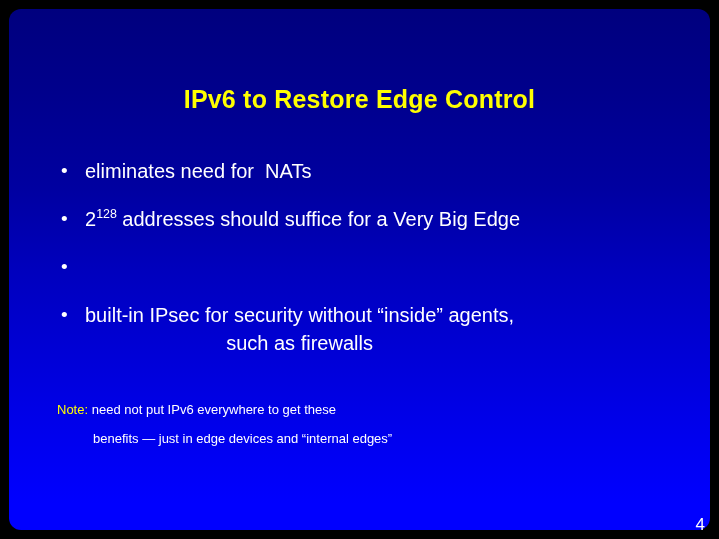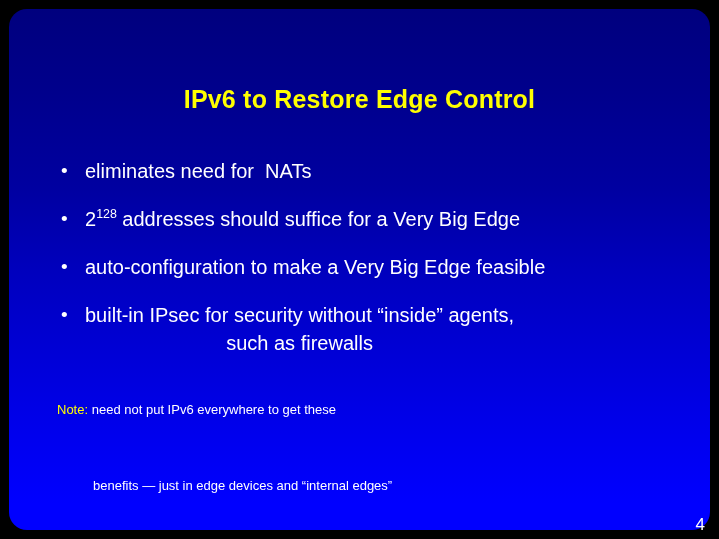--- a/index.html
+++ b/index.html
@@ -21,21 +21,21 @@
     background: #000000;
   }
 
   
   #slide-canvas {
     position: absolute;
     left: 9px;
     top: 9px;
     width: 701px;
     height: 521px;
-    border-radius: 18px;
+    border-radius: 12px;
     background: linear-gradient(to bottom,
         #00007e 0%,
         #00008c 16%,
         #0000a0 34%,
         #0000bd 50%,
         #0000d6 66%,
         #0000ee 82%,
         #0000ff 95%,
         #0000ff 100%);
     overflow: hidden;
@@ -106,21 +106,20 @@
     white-space: pre;
   }
 
   .note-label {
     color: #ffff00;
   }
 
   #note-line-2 {
     padding-left: 36px;
     white-space: pre;
-    margin-top: 47px;
   }
 
   #page-number {
     position: absolute;
     right: 14px;
     bottom: 4px;
     color: #ffffff;
     font-size: 17px;
     line-height: 20px;
   }
@@ -141,21 +140,20 @@
         <span class="bullet-text">eliminates need for  NATs</span>
       </div>
 
       <div class="bullet-row">
         <span class="bullet-marker">•</span>
         <span class="bullet-text"><span>2</span><sup>128</sup><span> addresses should suffice for a Very Big Edge</span></span>
       </div>
 
       <div class="bullet-row">
         <span class="bullet-marker">•</span>
-        <span class="bullet-text">auto-configuration to make a Very Big Edge feasible</span>
       </div>
 
       <div class="bullet-row">
         <span class="bullet-marker">•</span>
         <span class="bullet-text">built-in IPsec for security without “inside” agents,
 such as firewalls</span>
       </div>
 
     </div>
 

